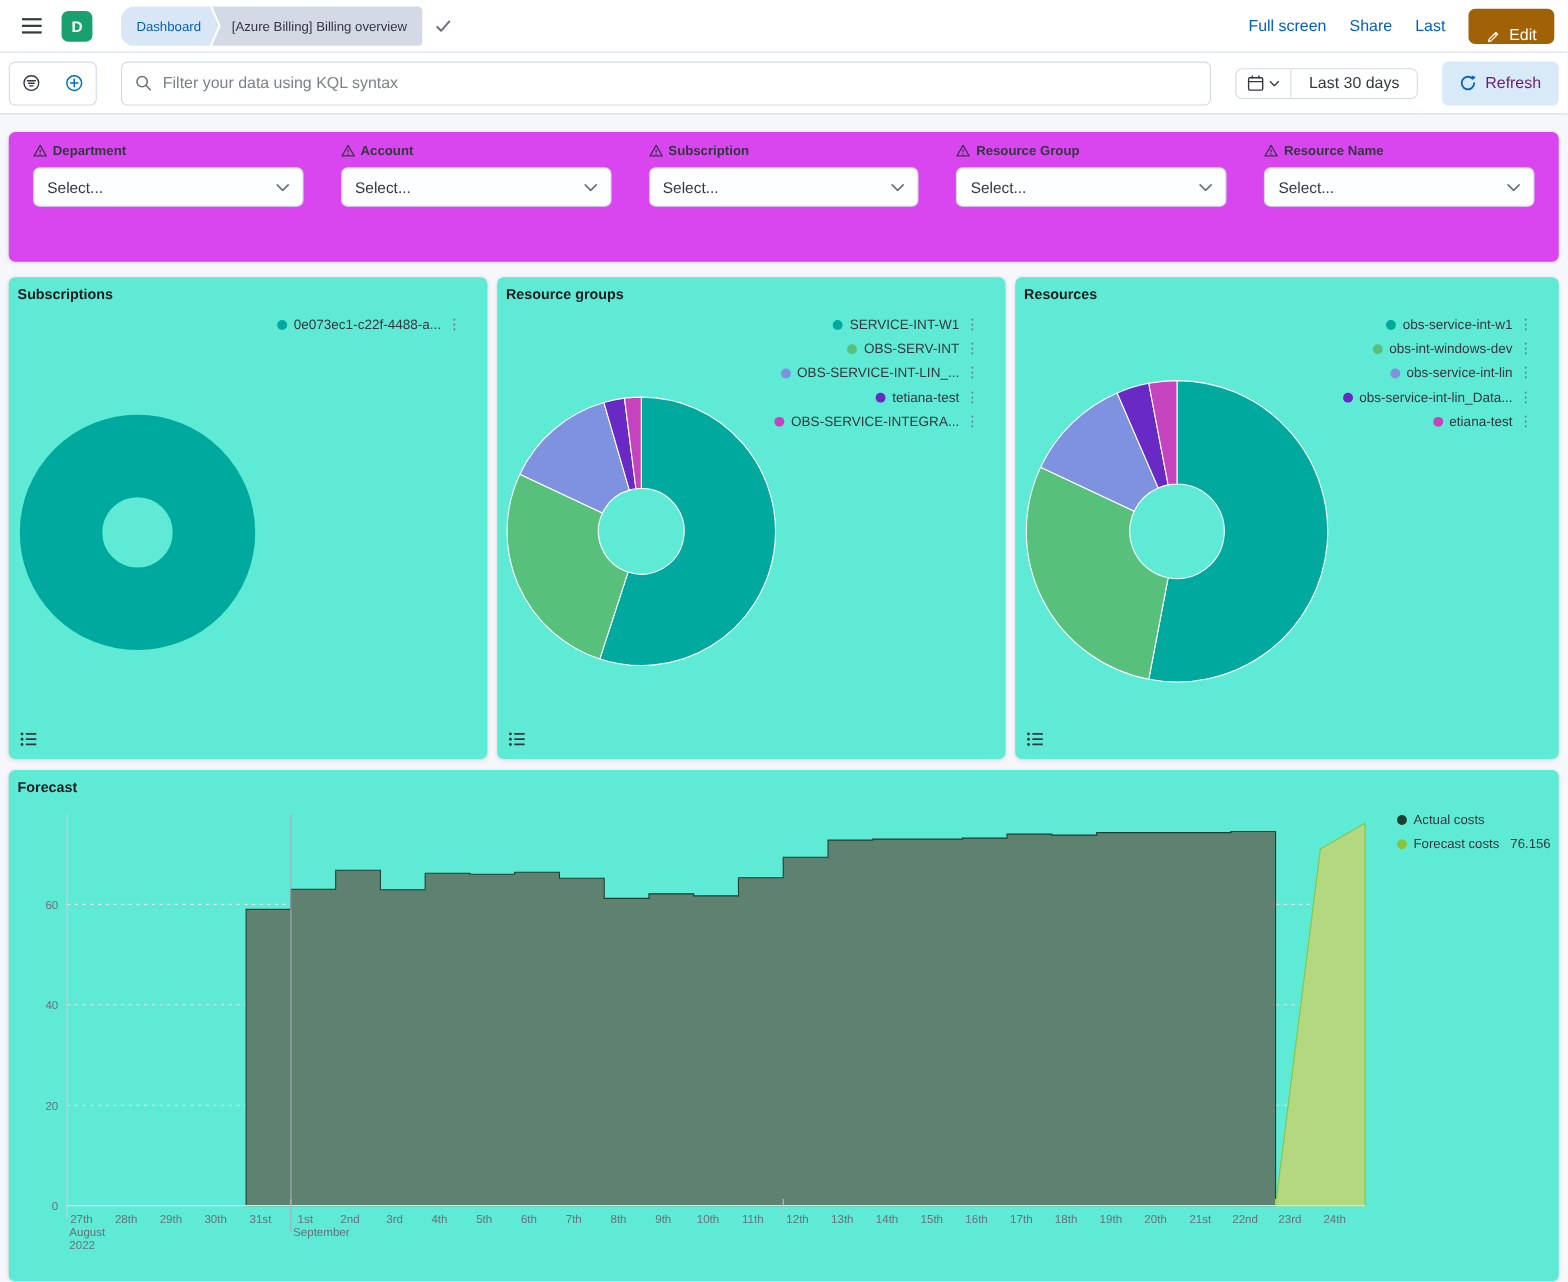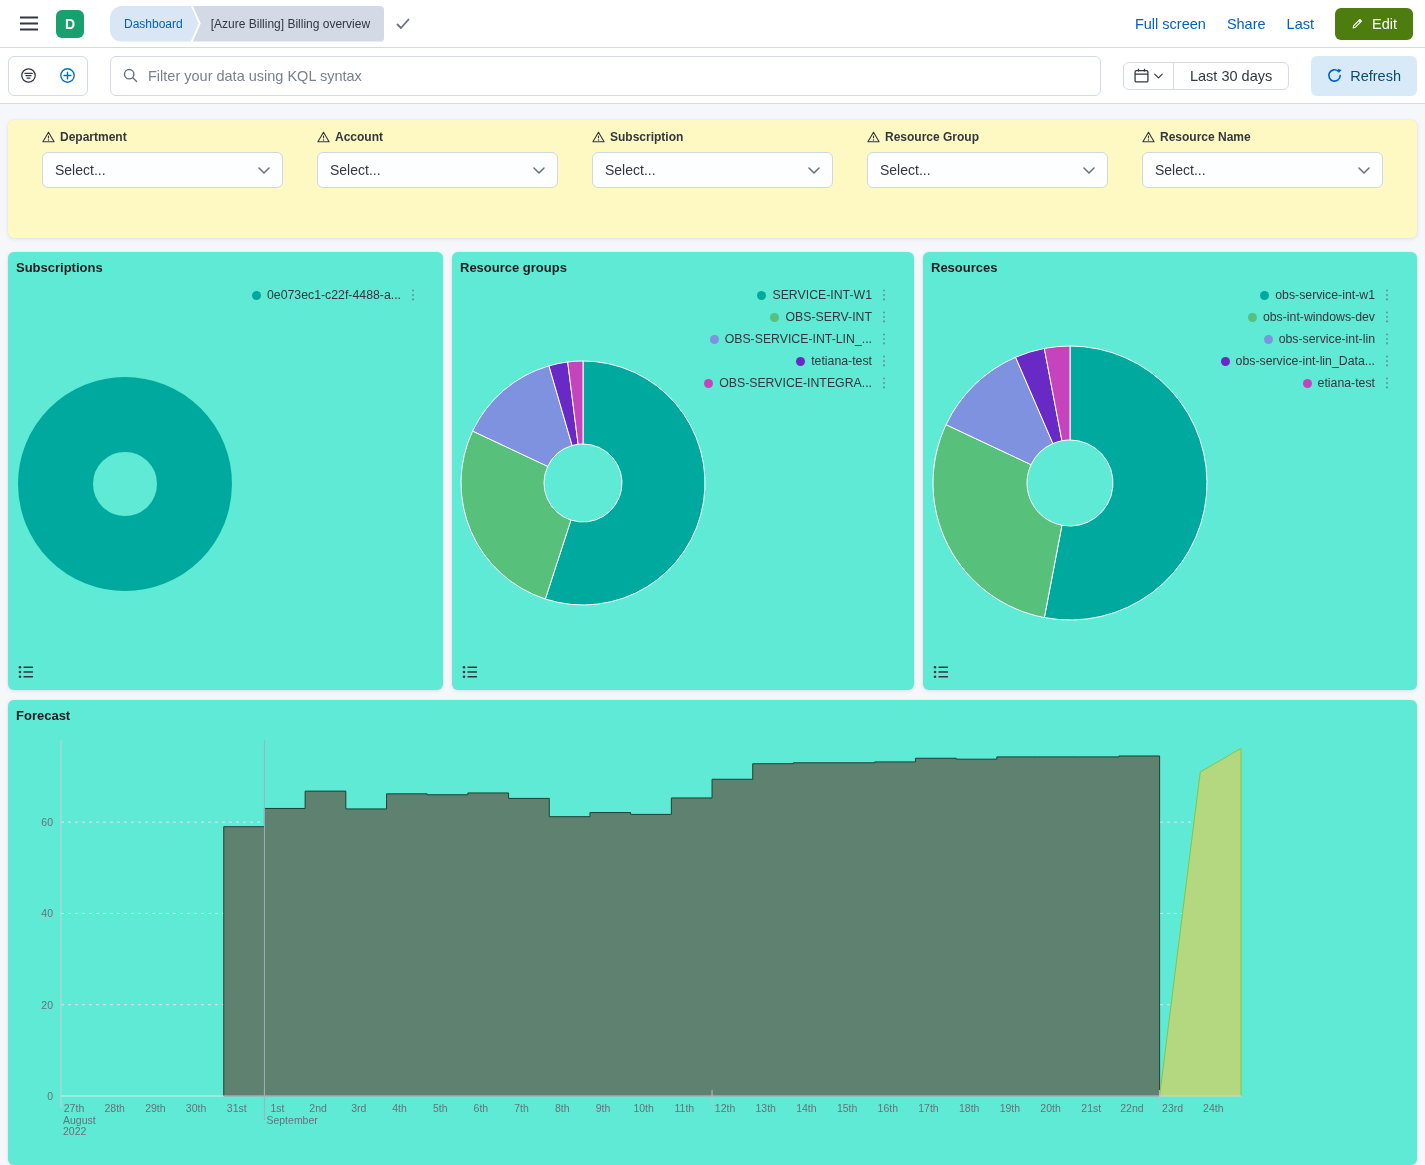--- a/index.html
+++ b/index.html
@@ -16,41 +16,41 @@
                 display:flex;align-items:center;justify-content:center}
   .breadcrumbs{display:flex;align-items:center;margin-left:16px}
   .crumb{height:36px;display:flex;align-items:center;font-size:12px;white-space:nowrap}
   .crumb.c1{background:#d9e6f5;color:#0061c2;padding:0 16px 0 14px;border-radius:12px 0 0 12px;
             clip-path:polygon(0 0,calc(100% - 8px) 0,100% 50%,calc(100% - 8px) 100%,0 100%)}
   .crumb.c2{background:#d3dae6;color:#343741;padding:0 14px 0 18px;margin-left:-6px;border-radius:0 4px 4px 0;
             clip-path:polygon(0 0,100% 0,100% 100%,0 100%,8px 50%)}
   .check-wrap{margin-left:12px;display:flex;align-items:center}
   .header-right{margin-left:auto;display:flex;align-items:center;gap:21px}
   .hlink{font-size:14.5px;color:#0061c2;font-weight:500;text-decoration:none;cursor:pointer}
-  .edit-btn{height:32px;background:#4d7c0f;color:#fff;border-radius:6px;padding:0 16px;
-            display:flex;align-items:center;gap:8px;font-size:14.5px;font-weight:500}
+  .edit-btn{height:32px;background:#a16207;color:#fff;border-radius:6px;padding:0 16px;
+            display:flex;align-items:flex-end;gap:8px;font-size:14.5px;font-weight:500}
 
   
   .toolbar{height:56px;background:#fff;border-bottom:1px solid #d3dae6;
            display:flex;align-items:center;padding:0 8px;gap:22px}
   .fgroup{height:40px;border:1px solid #d3dae6;border-radius:6px;display:flex;align-items:center;background:#fff}
   .fgroup button{width:39px;height:38px;display:flex;align-items:center;justify-content:center}
   .kql{flex:1;height:40px;border:1px solid #d3dae6;border-radius:6px;background:#fff;
        display:flex;align-items:center;padding:0 12px;gap:8px}
   .kql input{flex:1;border:none;outline:none;font-size:14.5px;color:#343741;background:transparent}
   .kql input::placeholder{color:#7a808c}
   .dategroup{height:28px;border:1px solid #d3dae6;border-radius:6px;display:flex;align-items:stretch;
              background:#fff;overflow:hidden}
   .cal-btn{width:50px;display:flex;align-items:center;justify-content:center;gap:5px;border-right:1px solid #d3dae6}
   .time-btn{padding:0 16px;font-size:14.5px;display:flex;align-items:center}
-  .refresh-btn{height:40px;background:#d8e9f8;color:#0c4a6e;border-radius:6px;padding:0 16px;
+  .refresh-btn{height:40px;background:#d8e9f8;color:#701a75;border-radius:6px;padding:0 16px;
                display:flex;align-items:center;gap:8px;font-size:14.5px;font-weight:500}
 
   
-  .filters-panel{margin:16px 8px 0;background:#fef9c3;border-radius:6px;height:118px;padding:10px 34px;
+  .filters-panel{margin:16px 8px 0;background:#d946ef;border-radius:6px;height:118px;padding:10px 22px;
                  box-shadow:0 1px 4px rgba(0,0,0,.09),0 0 2px rgba(0,0,0,.05)}
   .filters-row{display:flex;gap:34px}
   .filter-col{flex:1;min-width:0}
   .filter-label{display:flex;align-items:center;gap:5px;font-size:12px;font-weight:700;margin-bottom:8px}
   .filter-select{height:36px;border:1px solid #cfd7e2;border-radius:6px;background:#fdfeff;
                  display:flex;align-items:center;justify-content:space-between;padding:0 12px;
                  font-size:14px;color:#343741;cursor:pointer}
 
   
   .charts-row{margin:14px 8px 0;display:grid;grid-template-columns:435px 462px 494px;gap:9px}
@@ -419,14 +419,25 @@
           <text x="1034.5517241379312" y="384" text-anchor="middle" class="tick">20th</text>
           <text x="1075.2413793103449" y="384" text-anchor="middle" class="tick">21st</text>
           <text x="1115.9310344827586" y="384" text-anchor="middle" class="tick">22nd</text>
           <text x="1156.6206896551723" y="384" text-anchor="middle" class="tick">23rd</text>
           <text x="1197.3103448275863" y="384" text-anchor="middle" class="tick">24th</text>
           <text x="47" y="396" text-anchor="start" class="tick">August</text>
           <text x="47" y="407" text-anchor="start" class="tick">2022</text>
           <text x="250.44827586206895" y="396" text-anchor="start" class="tick">September</text>
         </svg>
     </div>
+    <div class="fc-legend">
+      <div class="fc-lrow">
+        <span class="fc-dot" style="background: rgb(30, 64, 52);"></span>
+        <span>Actual costs</span>
+      </div>
+      <div class="fc-lrow">
+        <span class="fc-dot" style="background: rgb(139, 196, 59);"></span>
+        <span>Forecast costs</span>
+        <span class="fc-val">76.156</span>
+      </div>
+    </div>
   </div>
 </section>
 
 </body></html>

